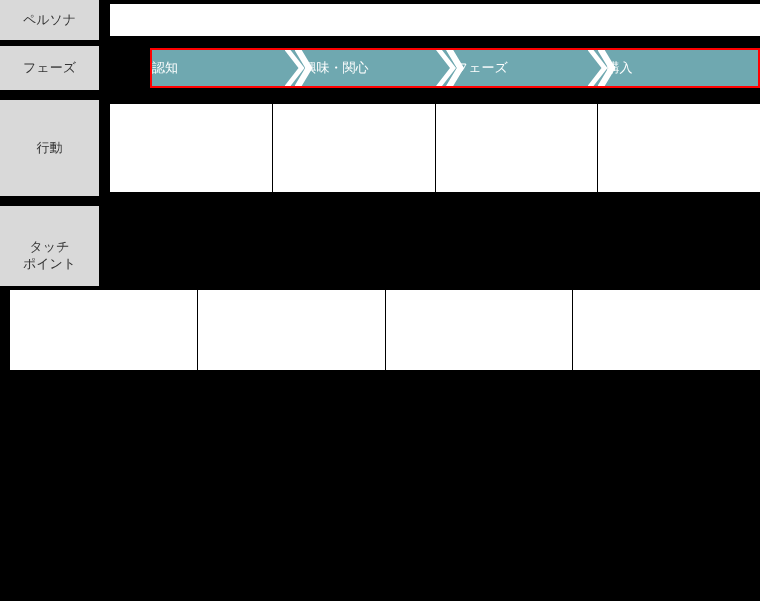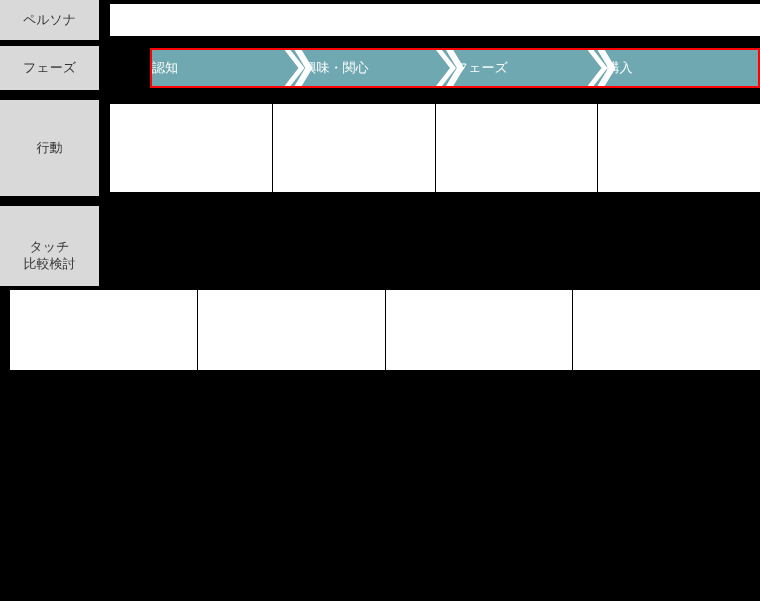--- a/index.html
+++ b/index.html
@@ -181,21 +181,21 @@
       </div>
     </div>
   </div>
 
   <div class="gap"></div>
 
   <div class="row touch">
     <div class="label-cell">
       <span>
         <span>タッチ</span><br>
-        <span>比較検討</span>
+        <span>ポイント</span>
       </span>
     </div>
     <div class="content-area">
       <div class="quad">
         <div></div>
         <div></div>
         <div></div>
         <div></div>
       </div>
     </div>

